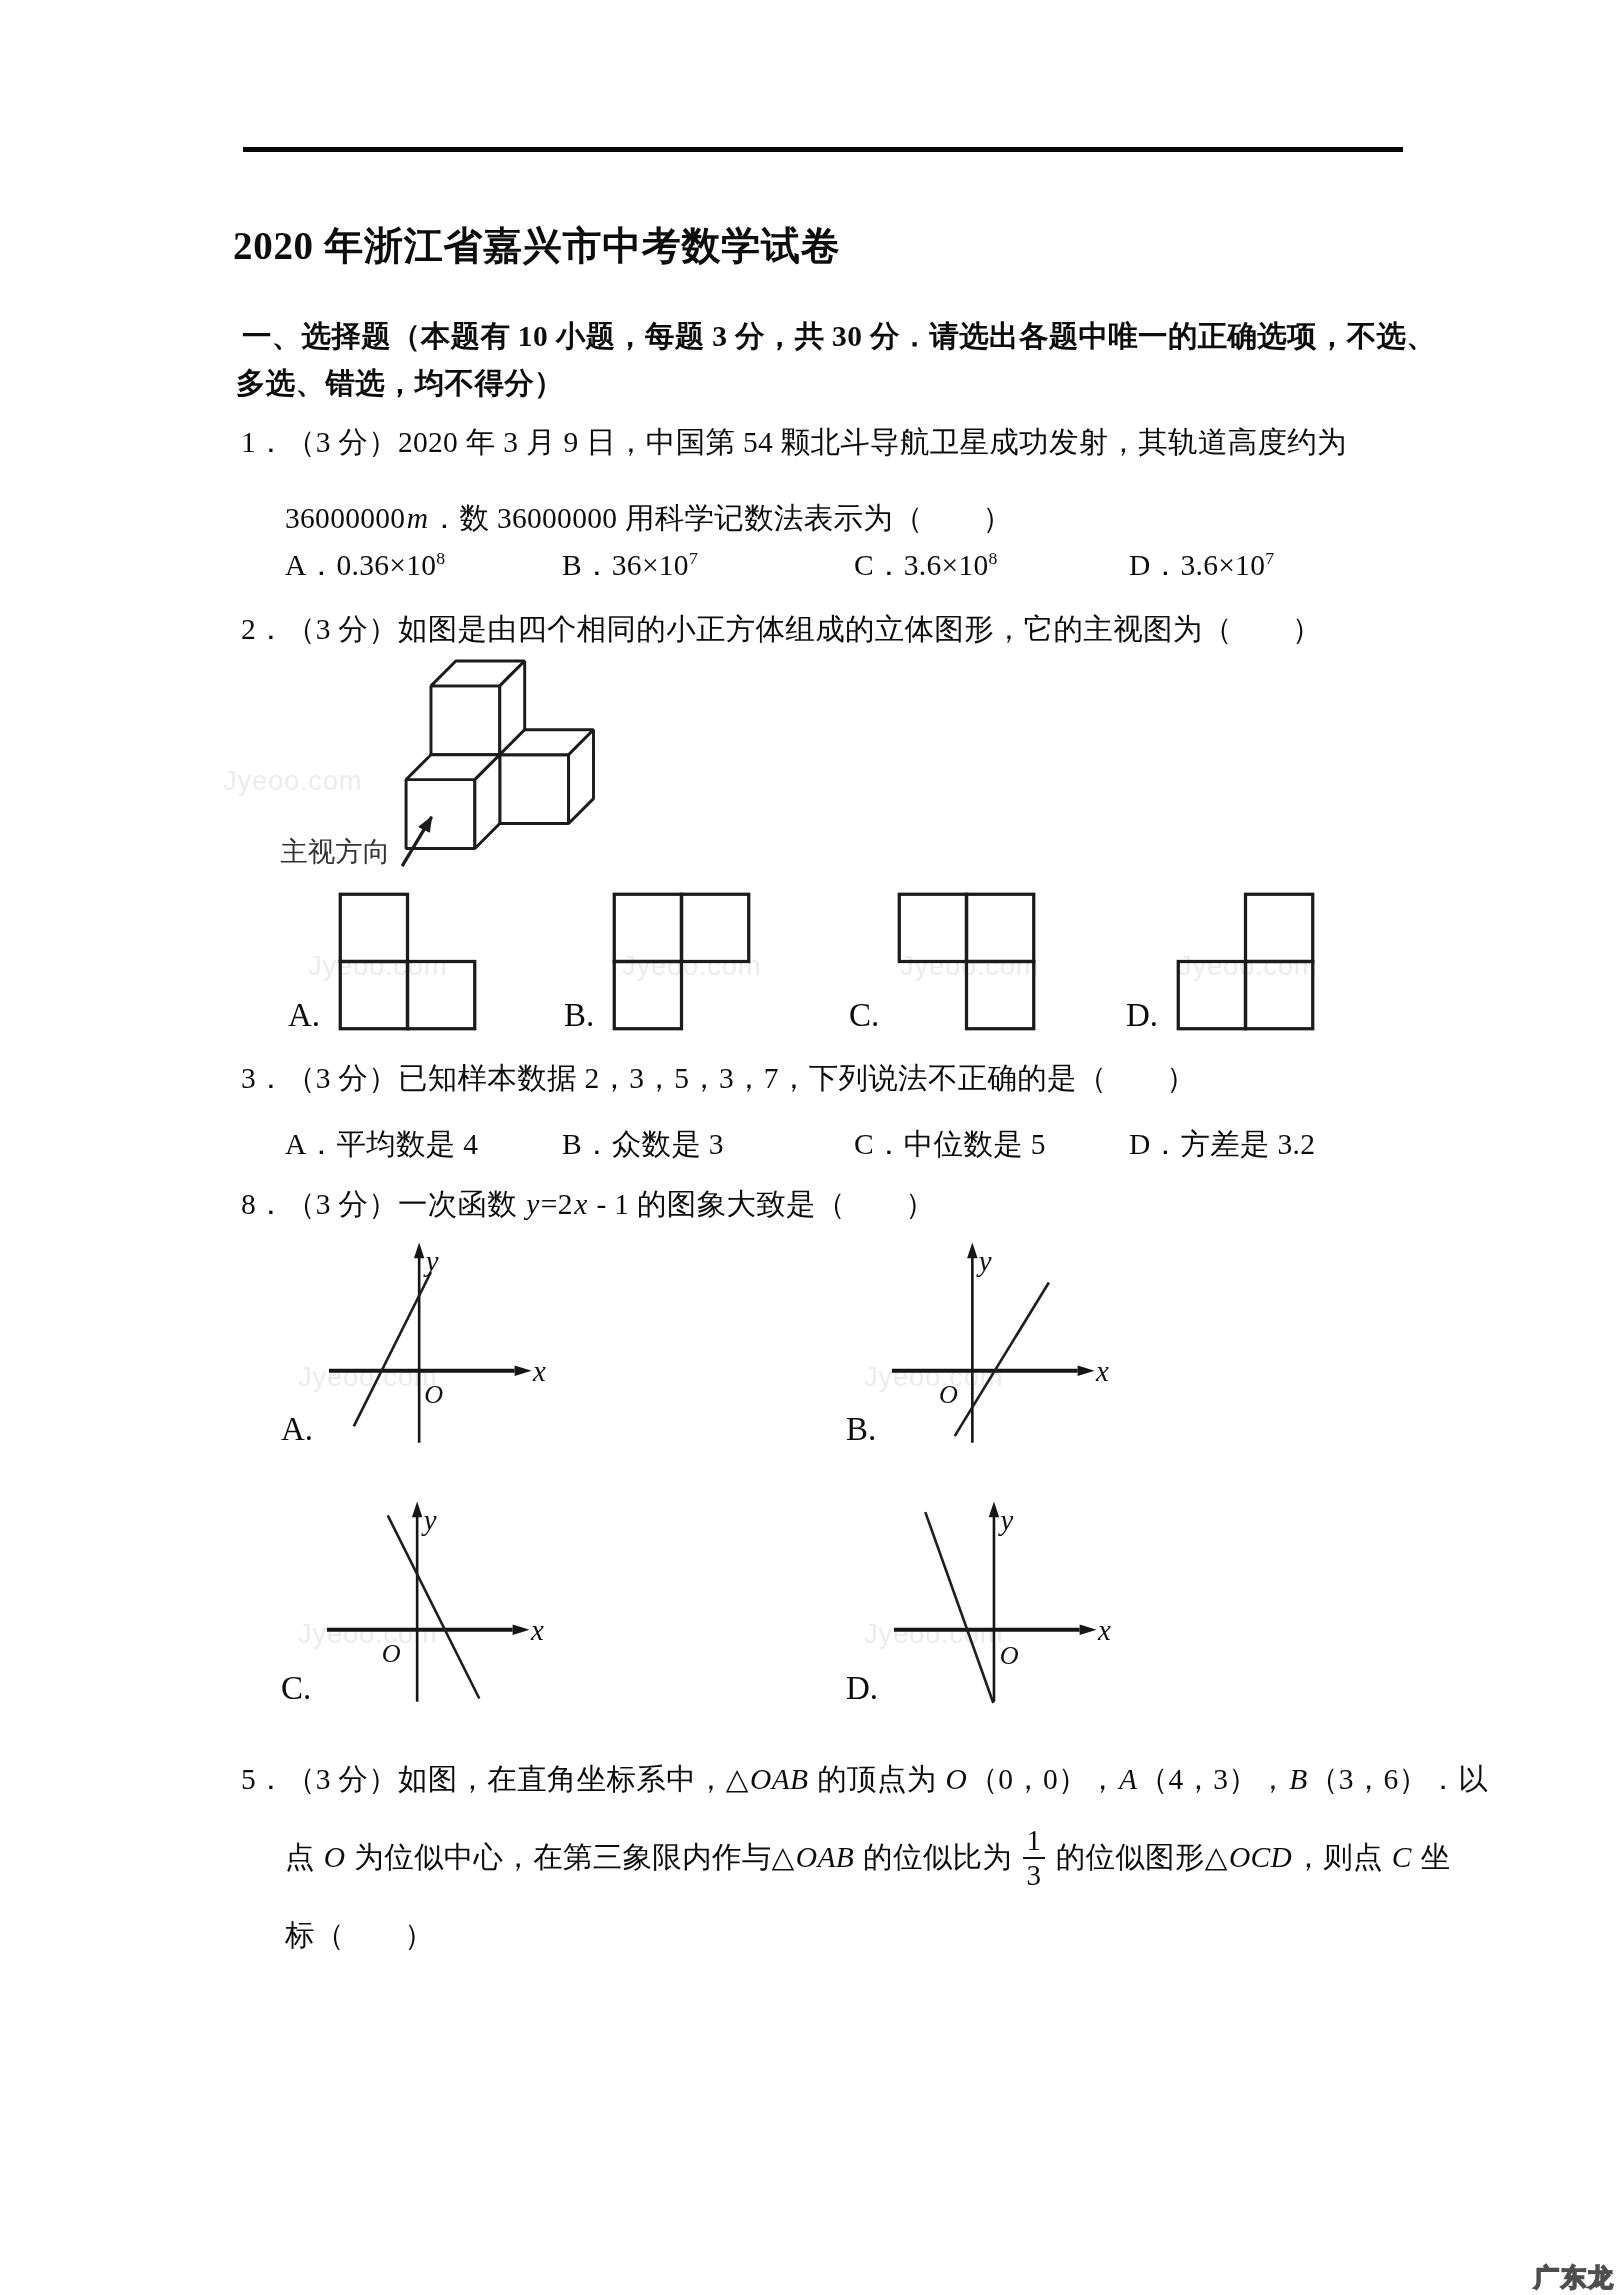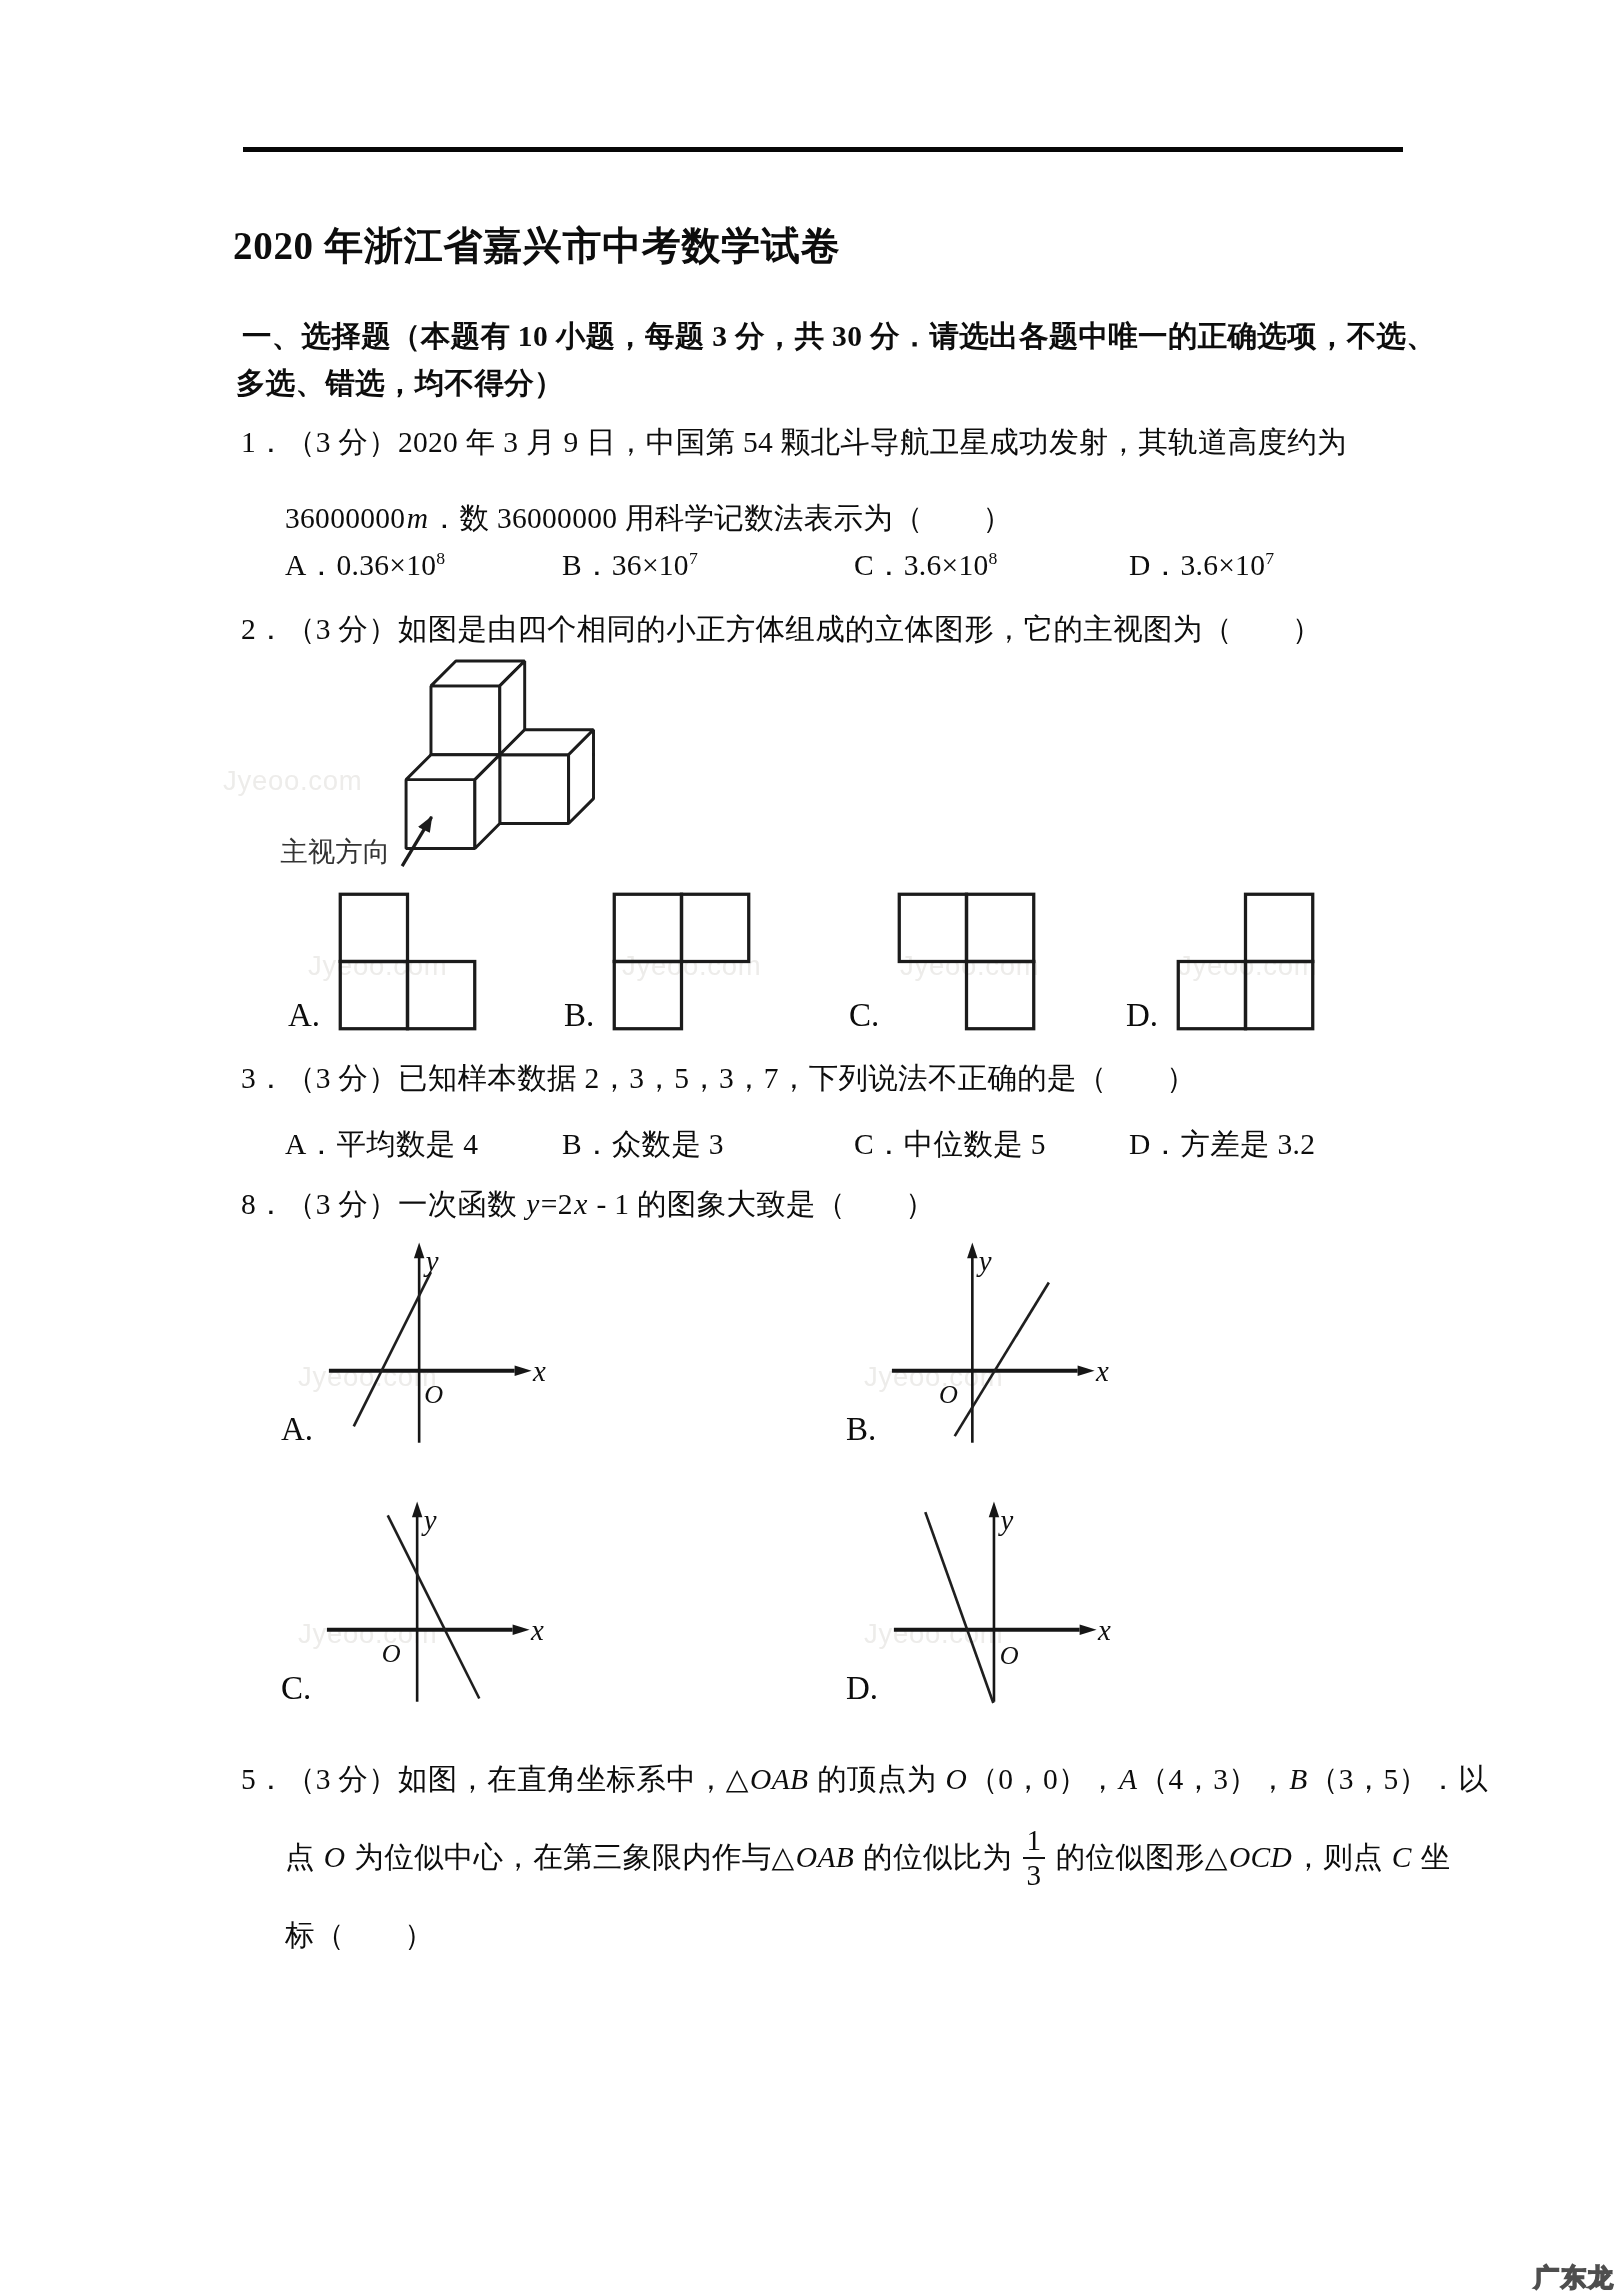--- a/index.html
+++ b/index.html
@@ -204,21 +204,21 @@
       <polygon class="ah" points="296,192 322,200 296,208"></polygon>
       <line class="ax" x1="165" y1="22" x2="165" y2="310" stroke-width="4"></line>
       <polygon class="ah" points="157,28 165,4 173,28"></polygon>
       <line class="fnline" x1="60" y1="20" x2="164" y2="312"></line>
       <text class="gl" x="324" y="216">x</text>
       <text class="gl" x="175" y="48">y</text>
       <text class="go" x="174" y="252">O</text>
     </svg>
   </div>
 
-  <div class="t" style="left:241px; top:1761px;"><span>5．（3 分）如图，在直角坐标系中，△</span><span class="it">OAB</span><span> 的顶点为 </span><span class="it">O</span><span>（0，0），</span><span class="it">A</span><span>（4，3），</span><span class="it">B</span><span>（3，5）．以</span></div>
+  <div class="t" style="left:241px; top:1761px;"><span>5．（3 分）如图，在直角坐标系中，△</span><span class="it">OAB</span><span> 的顶点为 </span><span class="it">O</span><span>（0，0），</span><span class="it">A</span><span>（4，3），</span><span class="it">B</span><span>（3，6）．以</span></div>
 
   <div class="q5l2">
     <span><span>点 </span><span class="it">O</span><span> 为位似中心，在第三象限内作与△</span><span class="it">OAB</span><span> 的位似比为</span></span>
     <span class="frac">
       <span class="num">1</span>
       <span class="den">3</span>
     </span>
     <span><span>的位似图形△</span><span class="it">OCD</span><span>，则点 </span><span class="it">C</span><span> 坐</span></span>
   </div>
 

